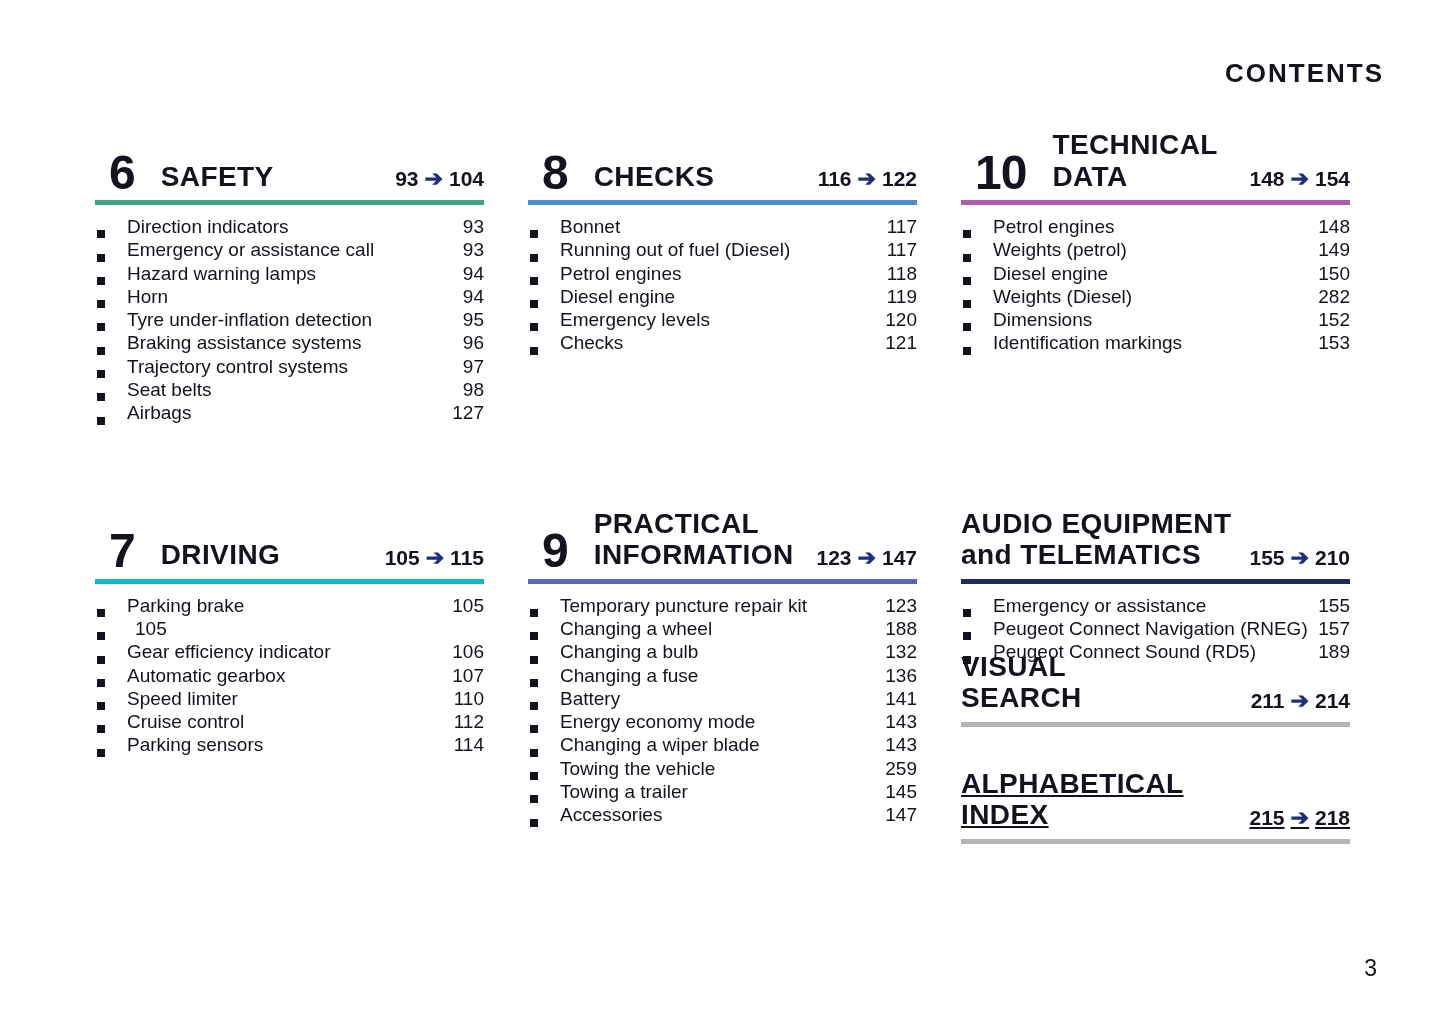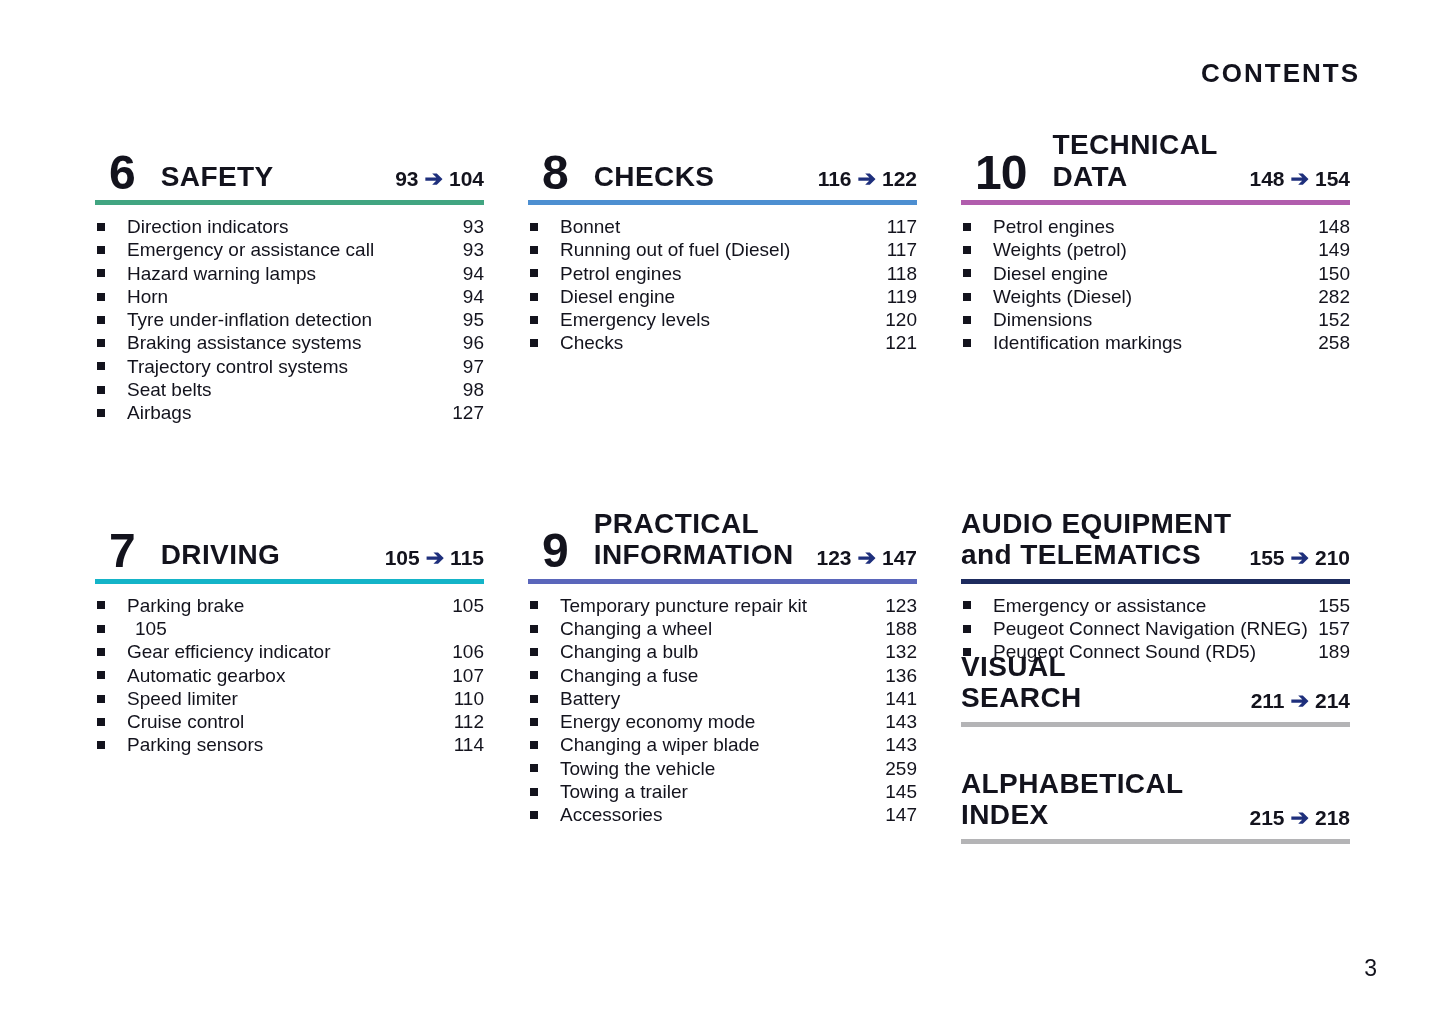--- a/index.html
+++ b/index.html
@@ -4,21 +4,21 @@
 <style>
   * { margin:0; padding:0; box-sizing:border-box; }
   html,body { background:#ffffff; }
   body {
     width:1445px; height:1026px;
     position:relative; overflow:hidden;
     font-family:"Liberation Sans", sans-serif;
     color:#13131d;
   }
   .page-title {
-    position:absolute; top:58px; right:85px;
+    position:absolute; top:58px; right:61px;
     font-size:26px; font-weight:bold; letter-spacing:2px;
     color:#13131d;
   }
   .grid {
     position:absolute; top:142px; left:95px; right:95px;
     display:grid; grid-template-columns:1fr 1fr 1fr;
     column-gap:44px; row-gap:96px; align-items:start;
   }
   .sec-header { height:50px; display:flex; align-items:flex-end; }
   .sec-num {
@@ -31,31 +31,31 @@
   }
   .sec-range {
     margin-left:auto; display:flex; align-items:center;
     font-size:21px; font-weight:bold; white-space:nowrap;
     padding-left:10px;
   }
   .arrow { color:#1e2f7c; font-size:22px; margin:0 6px; font-weight:bold; }
   .sec-rule { height:5px; margin-top:8px; }
   .sec-items { list-style:none; padding-top:10px; }
   .item {
-    display:flex; align-items:center;
+    display:flex; align-items:flex-end;
     font-size:19px; line-height:23.3px; color:#13131d;
   }
   .bullet {
     width:8px; height:8px; background:#13131d;
     margin-left:2px; margin-right:22px; flex:0 0 auto;
   }
   .lbl { flex:1 1 auto; white-space:nowrap; overflow:hidden; }
   .pg { margin-left:8px; text-align:right; }
   .stack [data-mount="6"] { }
-  .stack [data-mount="7"] { margin-top:54px; }
+  .stack [data-mount="7"] { margin-top:54px;text-decoration:underline; }
   .page-num {
     position:absolute; right:68px; bottom:44px;
     font-size:23px; color:#13131d;
   }
 </style>
 </head>
 <body>
 
 <header class="page-title">CONTENTS</header>
 
@@ -202,21 +202,21 @@
             <span class="pg">282</span>
           </li>
           <li class="item">
             <span class="bullet"></span>
             <span class="lbl">Dimensions</span>
             <span class="pg">152</span>
           </li>
           <li class="item">
             <span class="bullet"></span>
             <span class="lbl">Identification markings</span>
-            <span class="pg">258</span>
+            <span class="pg">153</span>
           </li>
         </ul>
       </div>
     </section>
   <section class="cell">
       <div data-mount="1">
         <div class="sec-header">
           <div class="sec-num">7</div>
           <div class="sec-title">DRIVING</div>
           <div class="sec-range">

